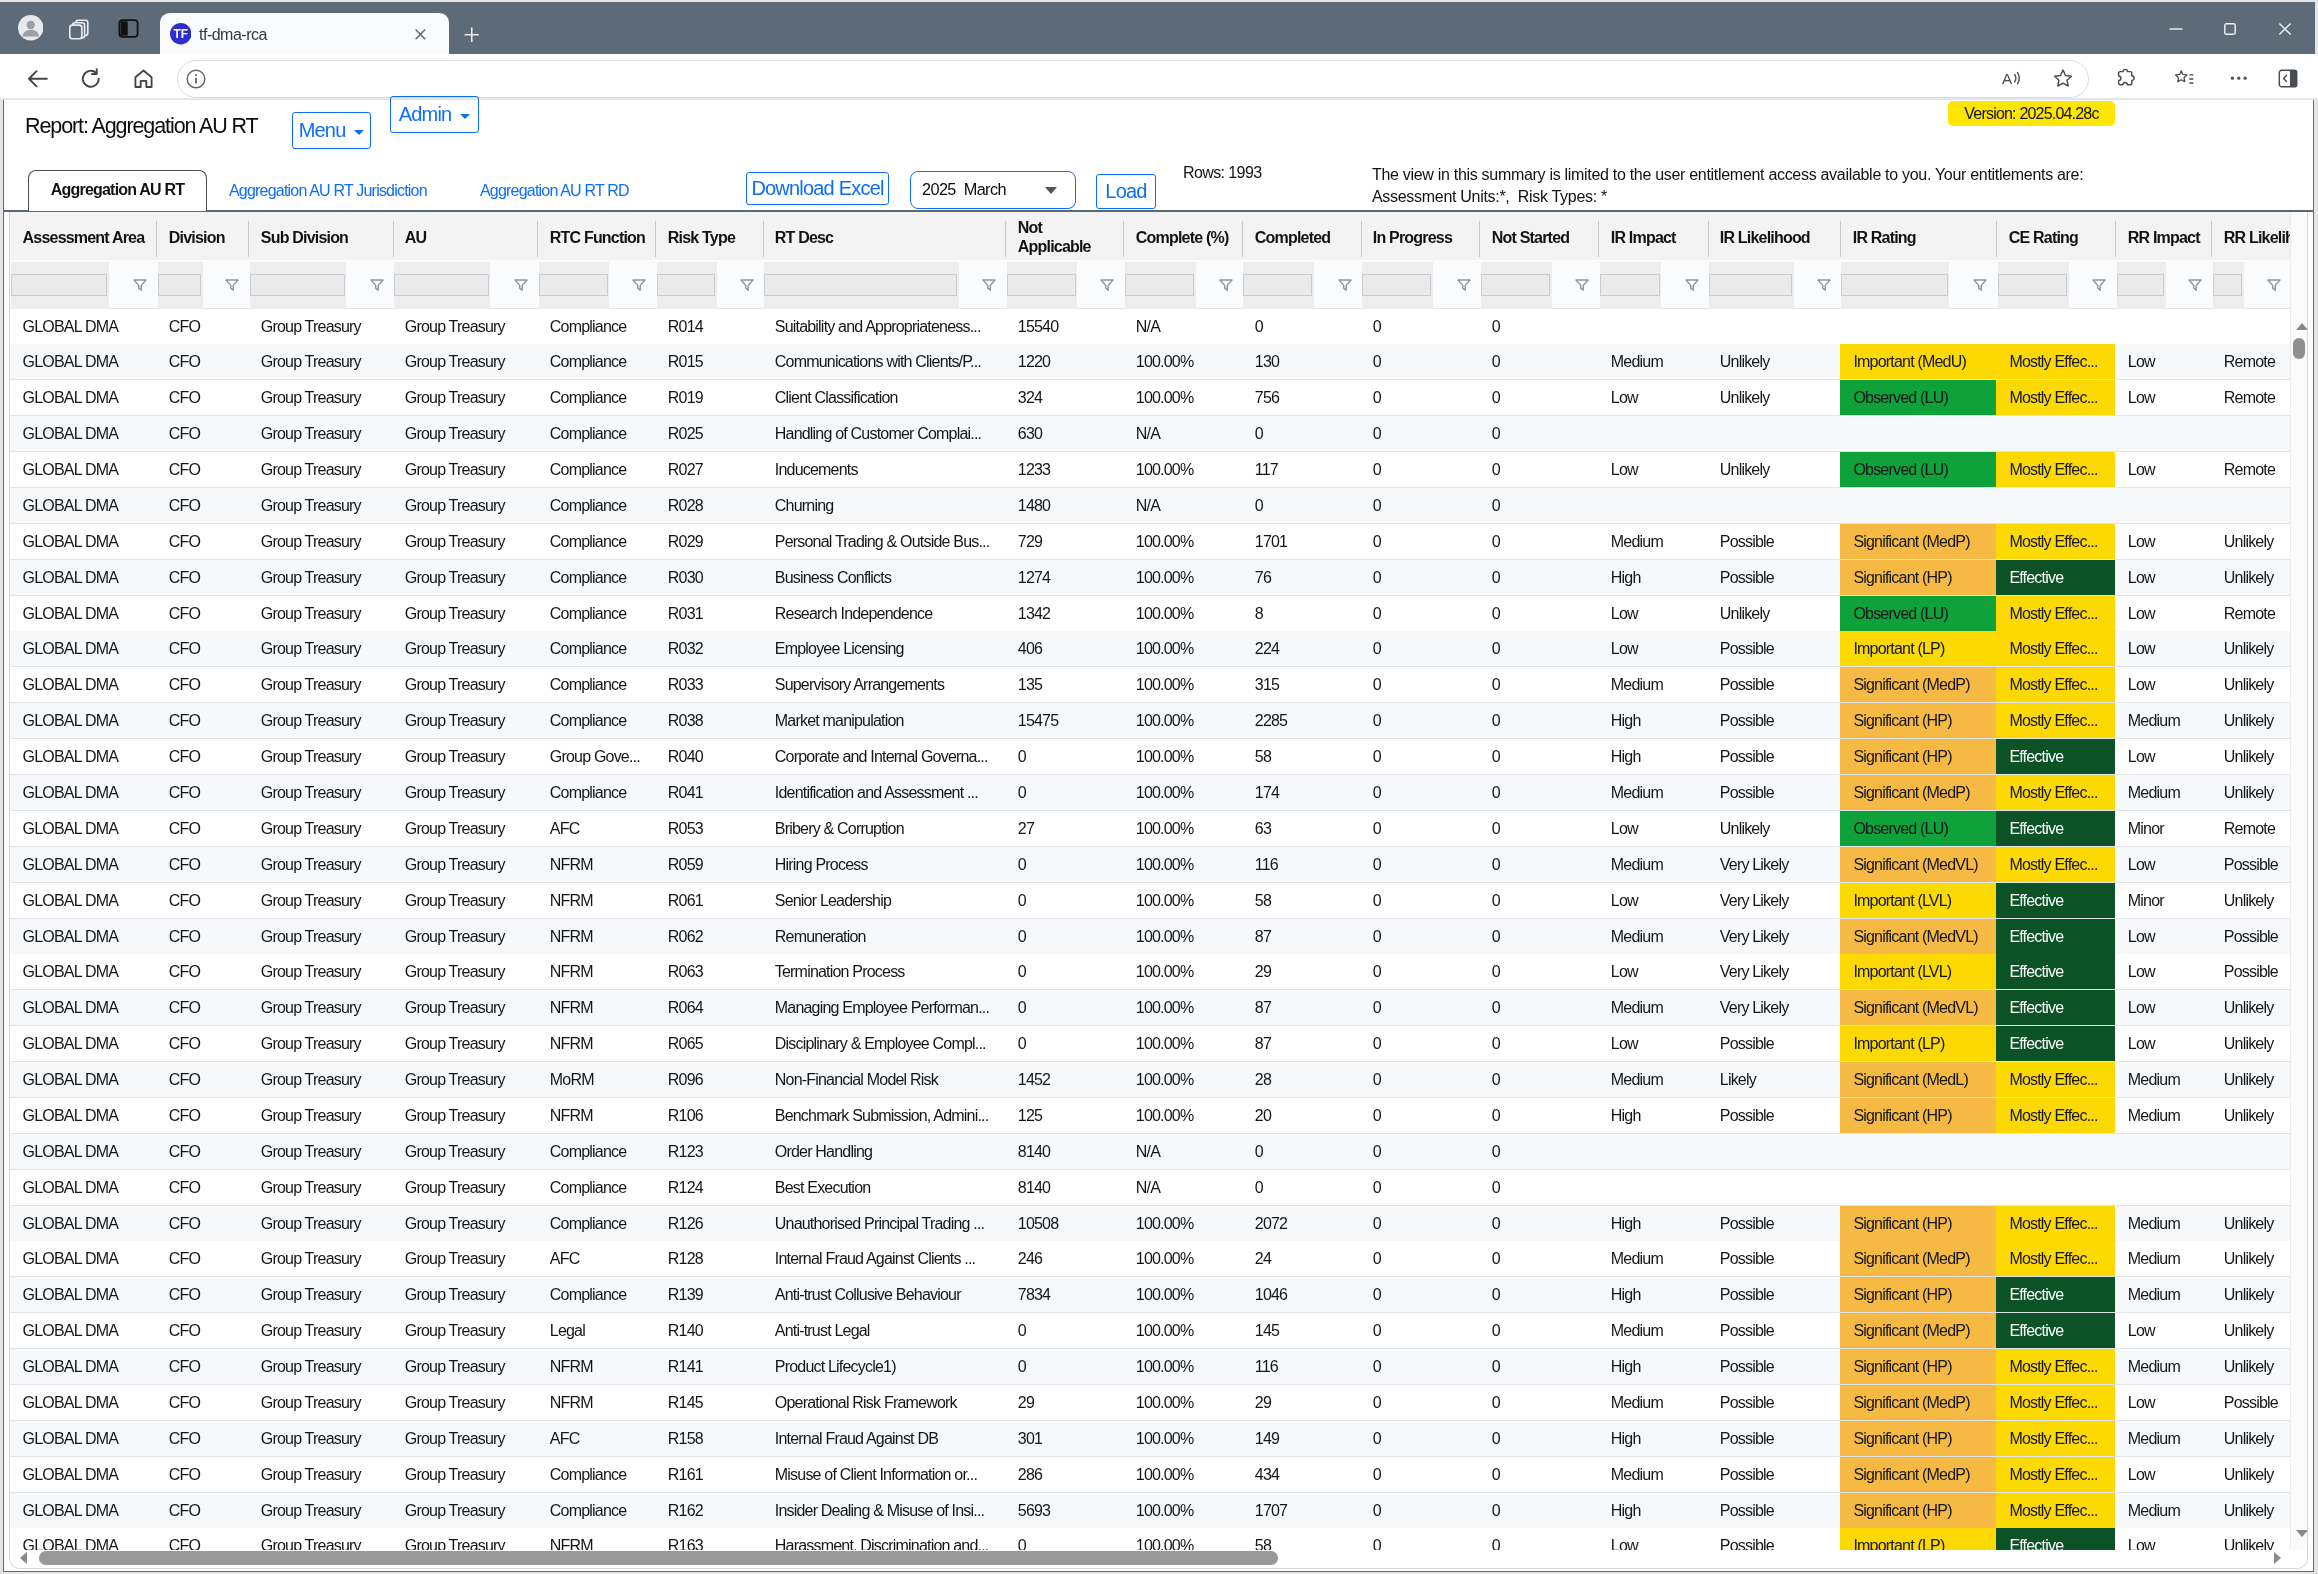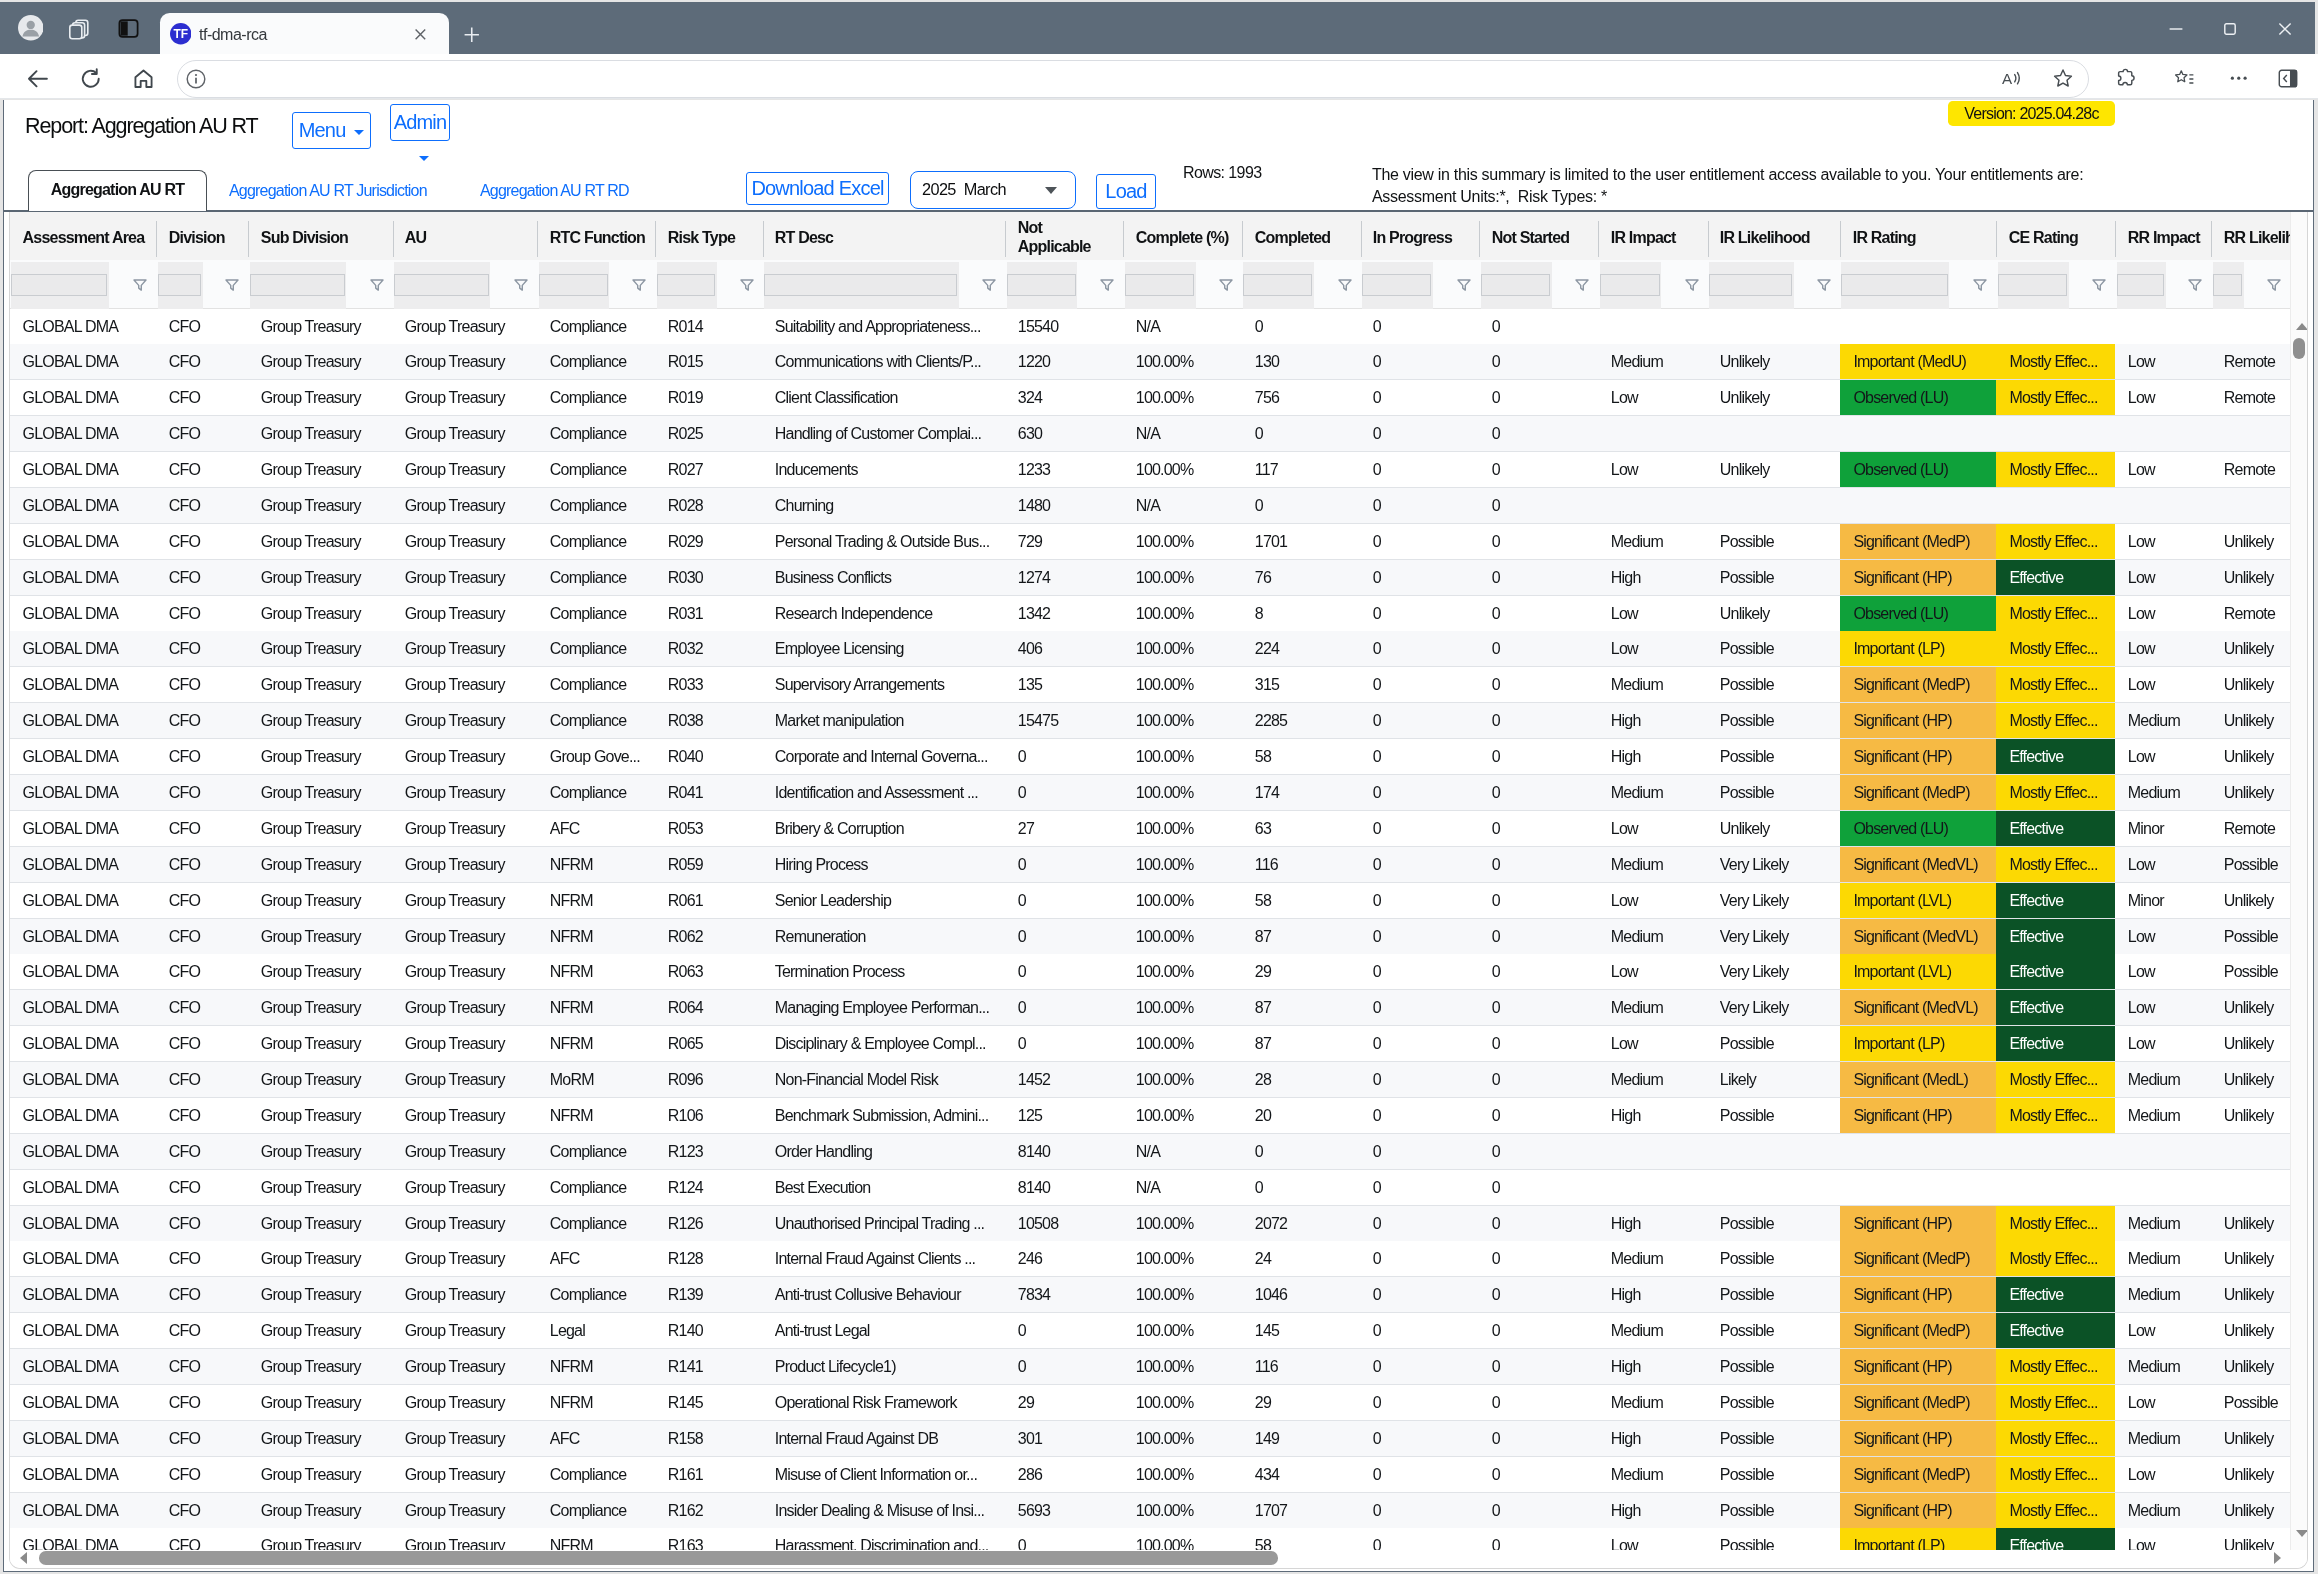--- a/index.html
+++ b/index.html
@@ -151,21 +151,21 @@
 </svg>
 <svg class="abs" style="left:2278px;top:69px" width="20" height="19" viewBox="0 0 25 24">
   <rect x="1.5" y="1.5" width="22" height="21" rx="3" fill="none" stroke="#474d52" stroke-width="1.8"></rect>
   <rect x="15" y="1.5" width="8.5" height="21" fill="#474d52"></rect>
   <path d="M11 7.5 L7 12 L11 16.5" fill="none" stroke="#474d52" stroke-width="1.8"></path>
 </svg>
 
 <div id="cont"></div>
 <h1>Report: Aggregation AU RT</h1>
 <div class="btn" style="left:292px;top:112px;width:79px;height:37px;line-height:34px">Menu<span class="caret"></span></div>
-<div class="btn" style="left:390px;top:104px;width:60px;height:37px;line-height:34px">Admin<span class="caret"></span></div>
+<div class="btn" style="left:390px;top:96px;width:89px;height:37px;line-height:34px">Admin<span class="caret"></span></div>
 <div id="version">Version: 2025.04.28c</div>
 
 <div id="tabline"></div>
 <div id="atab">Aggregation AU RT</div>
 <span class="tlink" style="left:229px">Aggregation AU RT Jurisdiction</span>
 <span class="tlink" style="left:480px">Aggregation AU RT RD</span>
 <div class="btn" style="left:746px;top:172px;width:143px;height:33px;line-height:30px">Download Excel</div>
 <div class="abs" style="left:910px;top:171px;width:166px;height:38px;border:1.6px solid #0d6efd;border-radius:8px">
   <span class="abs" style="left:11px;top:0;line-height:35px;font-size:16.3px;letter-spacing:-0.6px;color:#0c0d0e">2025&nbsp; March</span>
   <span class="abs tri" style="left:134px;top:15px;border-left:6.4px solid transparent;border-right:6.4px solid transparent;border-top:7.2px solid #4e5459"></span>

